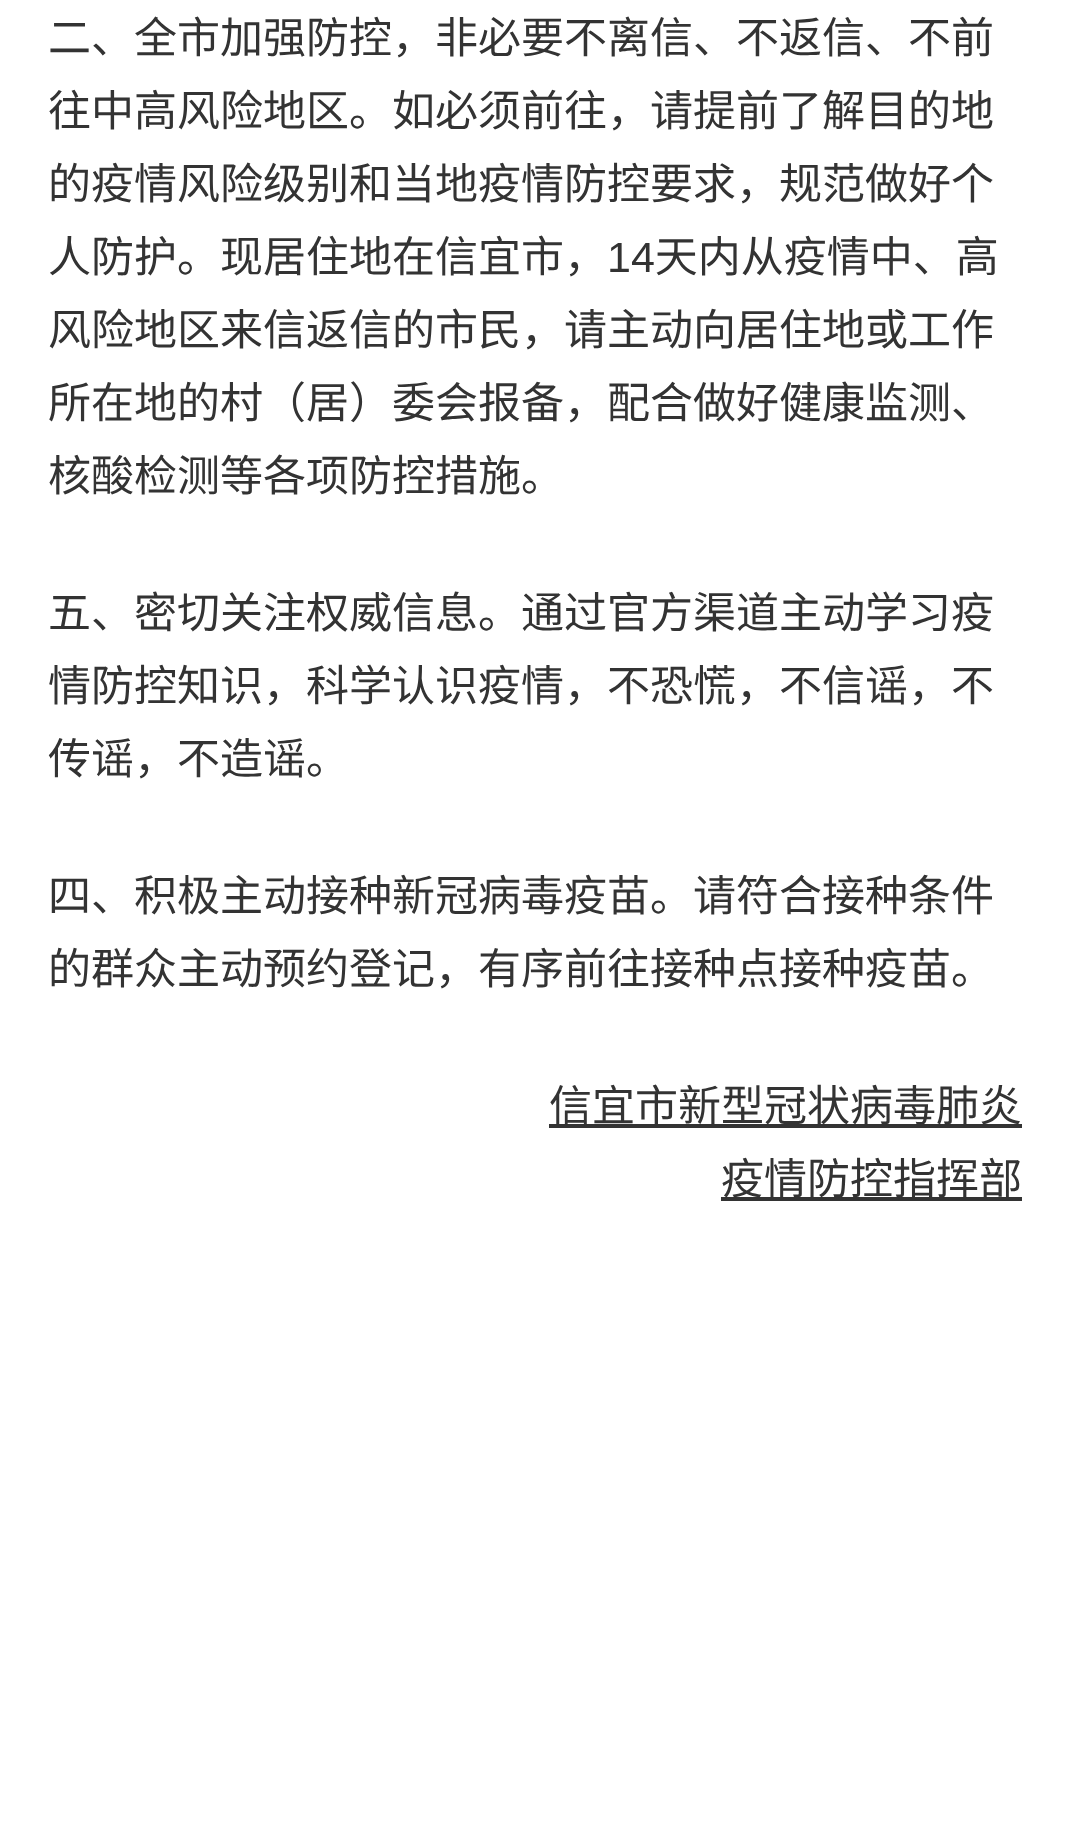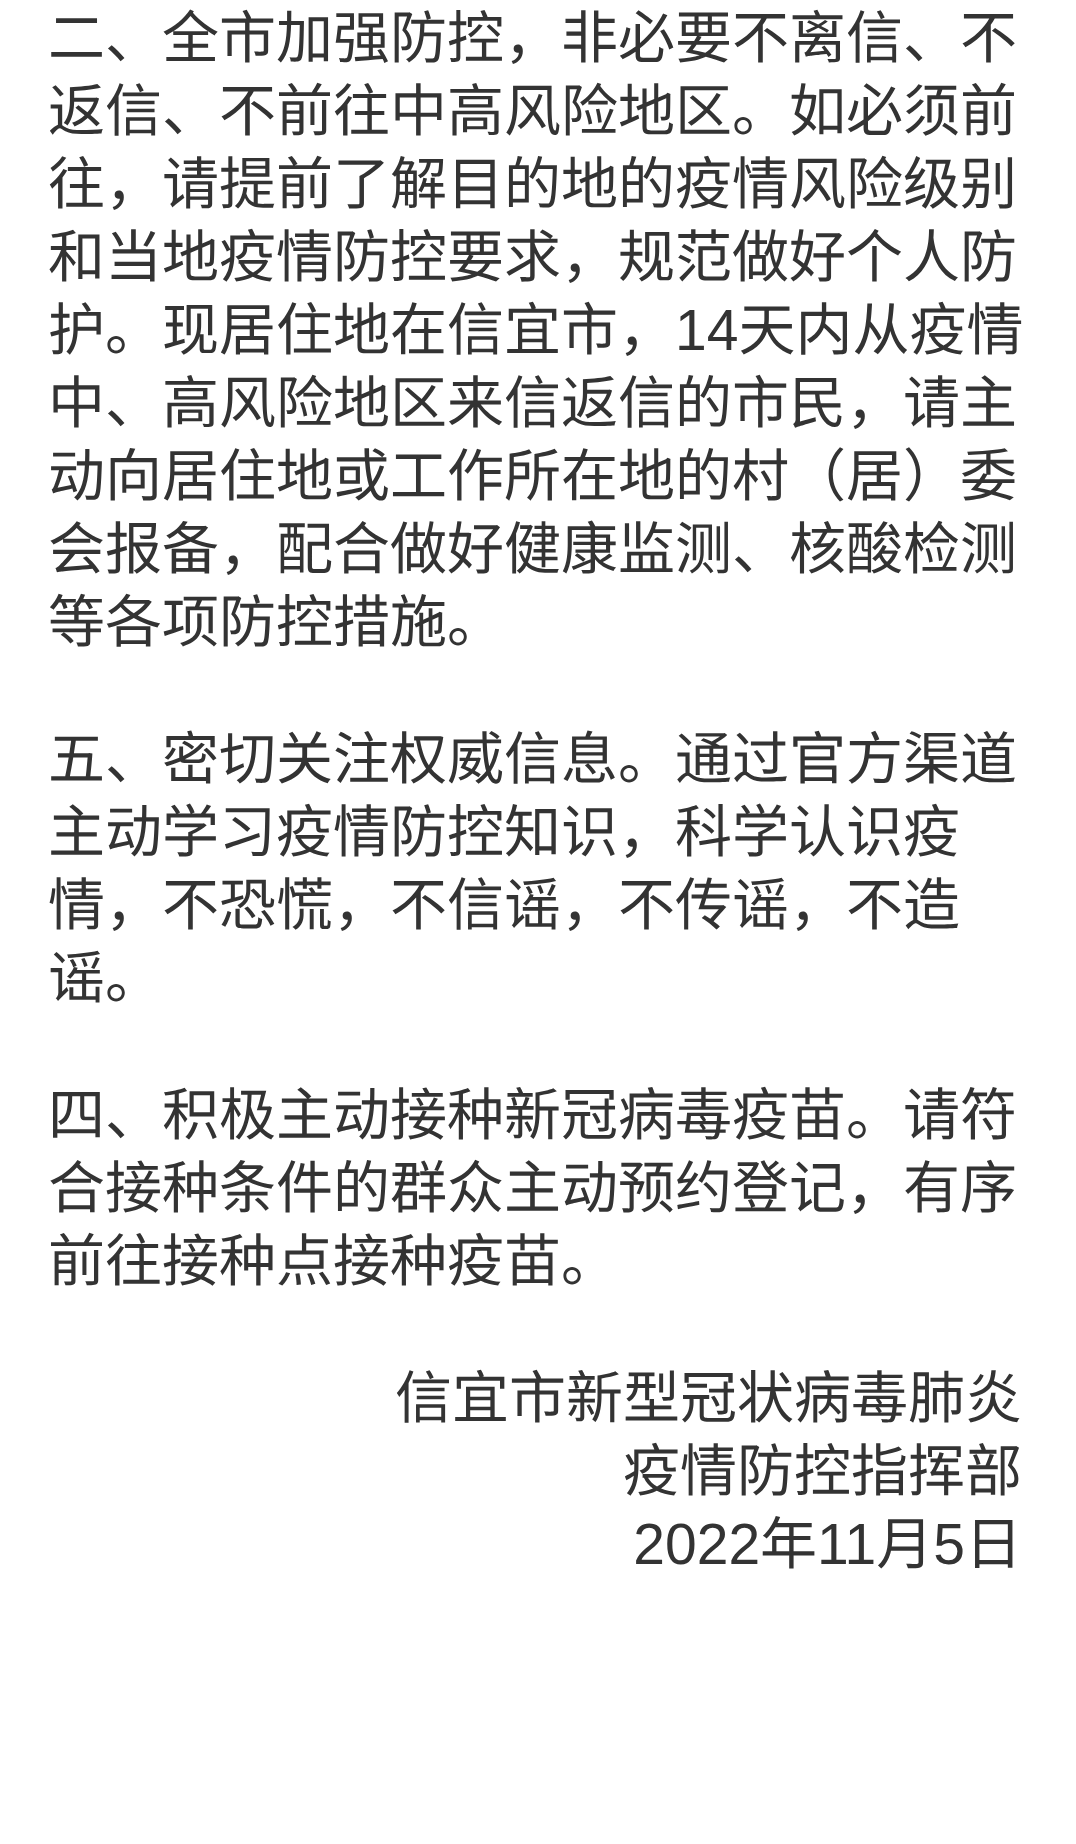--- a/index.html
+++ b/index.html
@@ -11,48 +11,48 @@
     width: 1076px;
     height: 1844px;
     overflow: hidden;
     font-family: "Liberation Sans", sans-serif;
   }
   .notice {
     box-sizing: border-box;
     width: 1076px;
     padding: 2px 44px 0 48px;
     color: #333333;
-    font-size: 57px;
+    font-size: 43px;
     line-height: 73px;
     font-weight: 400;
     text-align: left;
     letter-spacing: 0;
     word-break: normal;
     line-break: strict;
     overflow-wrap: normal;
   }
   .notice p.para {
     margin: 0 0 64px 0;
     padding: 0;
   }
   .signature {
     margin: 0;
     text-align: right;
     padding-right: 10px;
   }
   .signature .sig-line {
     display: block;
+    text-decoration: underline;
   }
 </style>
 </head>
 <body>
 
 <main class="notice">
   <p class="para">二、全市加强防控，非必要不离信、不返信、不前往中高风险地区。如必须前往，请提前了解目的地的疫情风险级别和当地疫情防控要求，规范做好个人防护。现居住地在信宜市，14天内从疫情中、高风险地区来信返信的市民，请主动向居住地或工作所在地的村（居）委会报备，配合做好健康监测、核酸检测等各项防控措施。</p>
   <p class="para">五、密切关注权威信息。通过官方渠道主动学习疫情防控知识，科学认识疫情，不恐慌，不信谣，不传谣，不造谣。</p>
   <p class="para">四、积极主动接种新冠病毒疫苗。请符合接种条件的群众主动预约登记，有序前往接种点接种疫苗。</p>
 
   <div class="signature">
     <span class="sig-line">信宜市新型冠状病毒肺炎</span>
     <span class="sig-line">疫情防控指挥部</span>
-    <span class="sig-line">2022年11月5日</span>
   </div>
 </main>
 
 </body></html>

